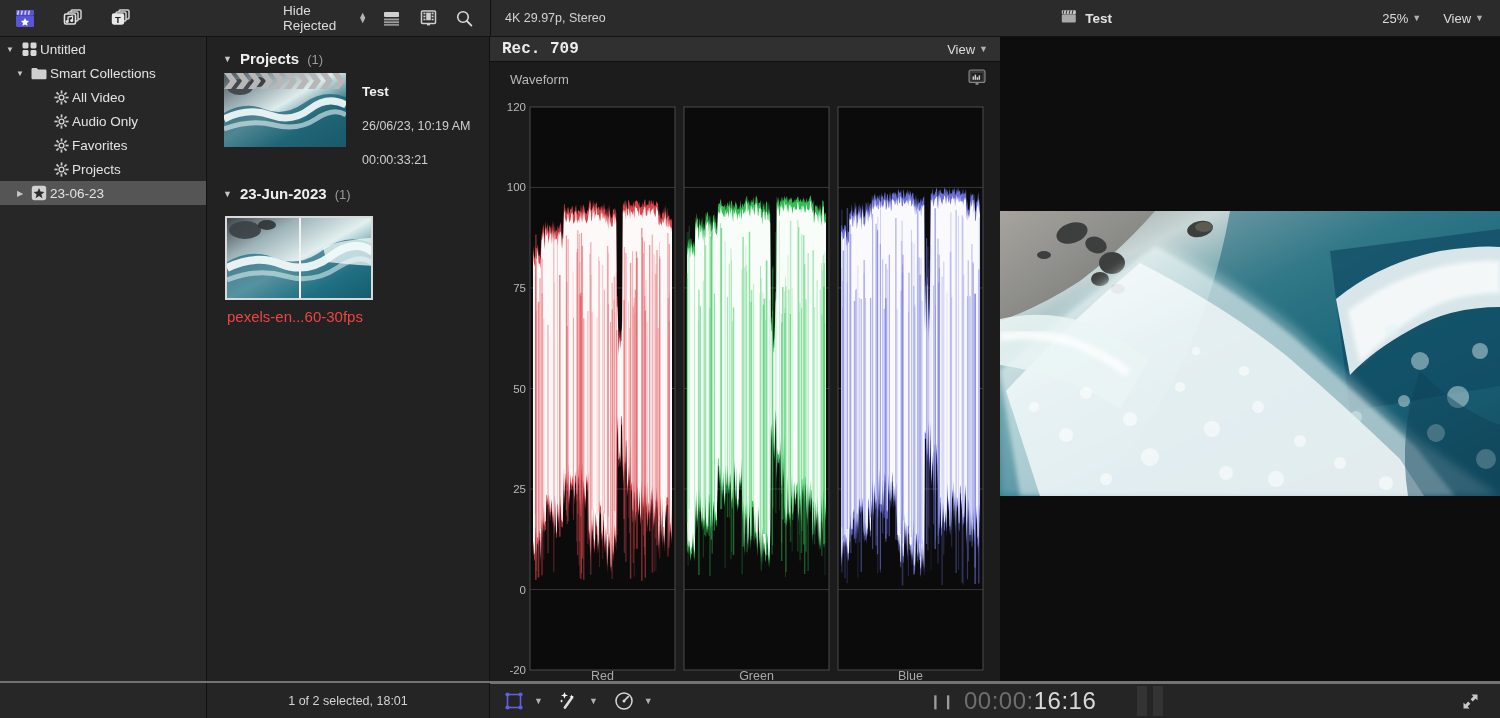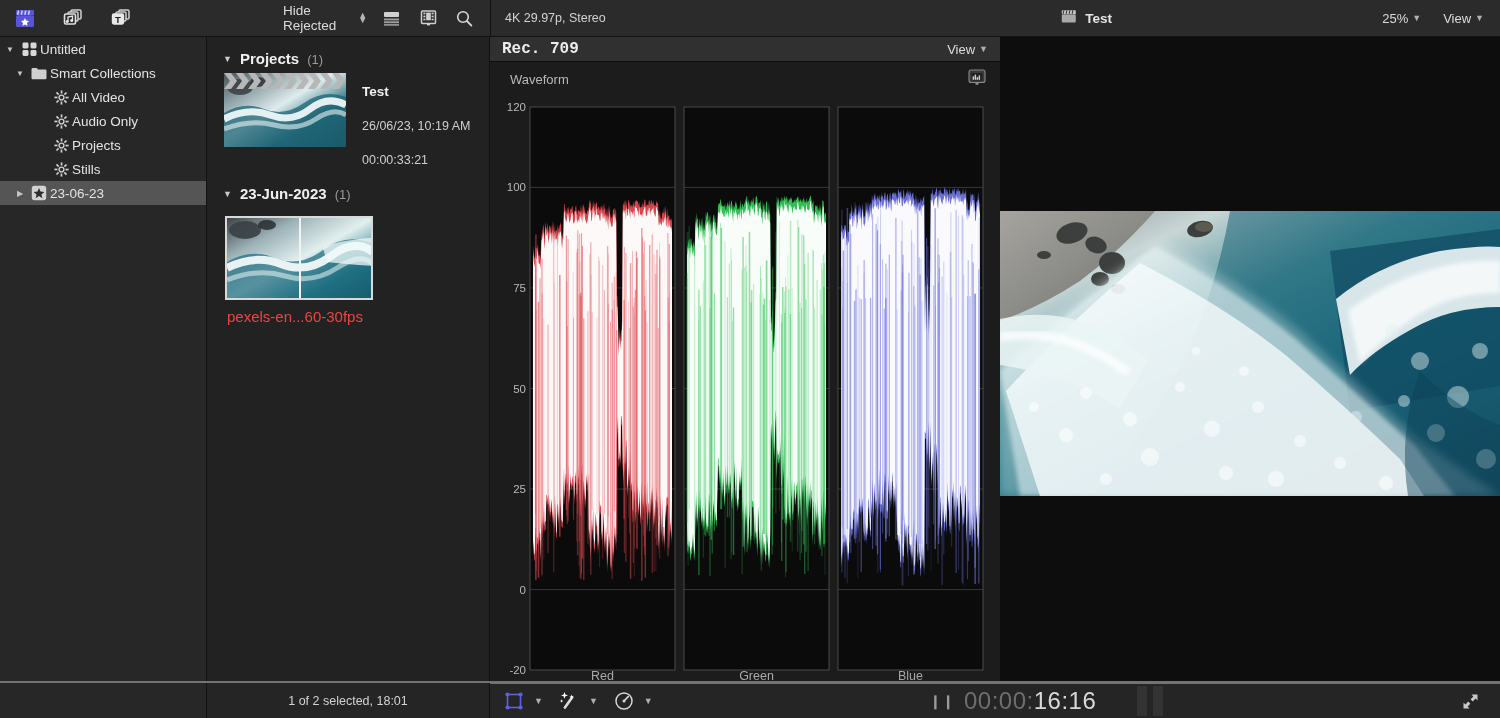--- a/index.html
+++ b/index.html
@@ -341,42 +341,42 @@
                 <rect x="6.7" y="0.4" width="1.7" height="3.1" transform="rotate(45 7.5 7.5)"></rect>
                 <rect x="6.7" y="0.4" width="1.7" height="3.1" transform="rotate(90 7.5 7.5)"></rect>
                 <rect x="6.7" y="0.4" width="1.7" height="3.1" transform="rotate(135 7.5 7.5)"></rect>
                 <rect x="6.7" y="0.4" width="1.7" height="3.1" transform="rotate(180 7.5 7.5)"></rect>
                 <rect x="6.7" y="0.4" width="1.7" height="3.1" transform="rotate(225 7.5 7.5)"></rect>
                 <rect x="6.7" y="0.4" width="1.7" height="3.1" transform="rotate(270 7.5 7.5)"></rect>
                 <rect x="6.7" y="0.4" width="1.7" height="3.1" transform="rotate(315 7.5 7.5)"></rect>
               </g>
             </svg>
           </span>
-          <span>Projects</span>
+          <span>Favorites</span>
         </div>
         <div class="side-row lvl2">
           <span class="disc"></span>
           <span class="side-ico">
             <svg width="15" height="15" viewBox="0 0 15 15">
               <g fill="none" stroke="#cfcfcf" stroke-width="1.4">
                 <circle cx="7.5" cy="7.5" r="2.4"></circle>
               </g>
               <g fill="#cfcfcf">
                 <rect x="6.7" y="0.4" width="1.7" height="3.1" transform="rotate(0 7.5 7.5)"></rect>
                 <rect x="6.7" y="0.4" width="1.7" height="3.1" transform="rotate(45 7.5 7.5)"></rect>
                 <rect x="6.7" y="0.4" width="1.7" height="3.1" transform="rotate(90 7.5 7.5)"></rect>
                 <rect x="6.7" y="0.4" width="1.7" height="3.1" transform="rotate(135 7.5 7.5)"></rect>
                 <rect x="6.7" y="0.4" width="1.7" height="3.1" transform="rotate(180 7.5 7.5)"></rect>
                 <rect x="6.7" y="0.4" width="1.7" height="3.1" transform="rotate(225 7.5 7.5)"></rect>
                 <rect x="6.7" y="0.4" width="1.7" height="3.1" transform="rotate(270 7.5 7.5)"></rect>
                 <rect x="6.7" y="0.4" width="1.7" height="3.1" transform="rotate(315 7.5 7.5)"></rect>
               </g>
             </svg>
           </span>
-          <span>Stills</span>
+          <span>Projects</span>
         </div>
         <div class="side-row lvl1 selected">
           <span class="disc">▶</span>
           <span class="side-ico">
             <svg width="16" height="16" viewBox="0 0 16 16">
               <rect x="0.8" y="0.8" width="14.4" height="14.4" rx="2.6" fill="#d2d2d2"></rect>
               <polygon points="8,3 9.5,6.6 13.4,6.9 10.4,9.4 11.4,13.2 8,11.1 4.6,13.2 5.6,9.4 2.6,6.9 6.5,6.6" fill="#2c2c2c"></polygon>
             </svg>
           </span>
           <span>23-06-23</span>

